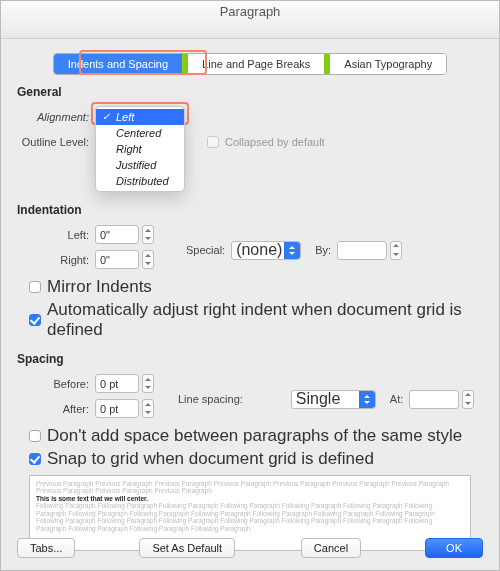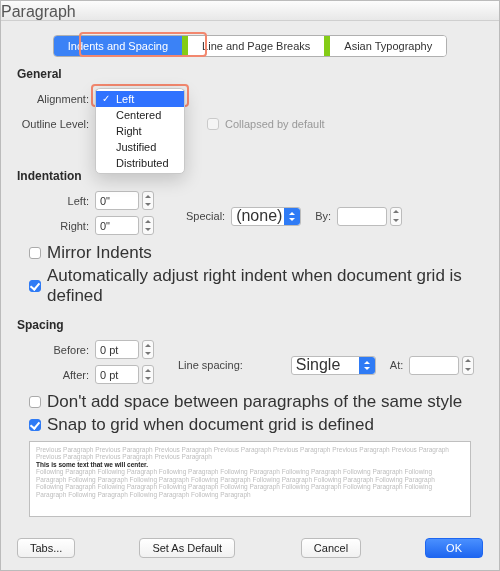--- a/index.html
+++ b/index.html
@@ -1,18 +1,18 @@
 <!DOCTYPE html>
 <html><head>
 <meta charset="utf-8">
 <style>
   * { box-sizing: border-box; margin: 0; padding: 0; }
   body { font-family: -apple-system, "Helvetica Neue", Arial, sans-serif; font-size: 11px; color: #333; background: #f3f3f3; }
   .window { width: 500px; height: 571px; margin: 0; background: #ececec; border: 1px solid #bbb; position: relative; }
-  .titlebar { height: 20px; line-height: 22px; font-size: 16px; color: #555; background: linear-gradient(#fcfcfc,#e8e8e8); border-bottom: 1px solid #cfcfcf; }
+  .titlebar { height: 38px; line-height: 22px; text-align: center; font-size: 13px; color: #555; background: linear-gradient(#fcfcfc,#e8e8e8); border-bottom: 1px solid #cfcfcf; }
   .content { padding: 8px 16px 0 16px; }
   .tabs-row { display: flex; justify-content: center; margin: 6px 0 10px 0; }
   .tabs { display: flex; border: 1px solid #b0b0b0; border-radius: 4px; overflow: hidden; background: #fff; }
   .tab { padding: 4px 14px; font-size: 11px; color: #333; border-right: 6px solid #84cc16; background: #fff; }
   .tab:last-child { border-right: none; }
   .tab.active { background: #3b82f6; color: #fff; }
   .hl-tab { position: absolute; border: 2px solid #f2876e; border-radius: 4px; pointer-events: none; }
   .section-title { font-weight: 600; font-size: 12px; color: #2a2a2a; margin-top: 8px; margin-bottom: 8px; }
   .row { display: flex; align-items: center; margin-bottom: 6px; position: relative; }
   .lbl { text-align: right; font-size: 11px; color: #444; padding-right: 6px; }
@@ -64,21 +64,21 @@
       <div class="tabs">
         <div class="tab active"><span>Indents and Spacing</span></div>
         <div class="tab"><span>Line and Page Breaks</span></div>
         <div class="tab"><span>Asian Typography</span></div>
       </div>
       <div class="hl-tab" style="left:62px; top:-3px; width:128px; height:25px;"></div>
     </div>
 
     <div class="section-title">General</div>
 
-    <div class="row" style="position:relative;">
+    <div class="row" style="position:relative;font-style:italic;">
       <div class="lbl w80">Alignment:</div>
       <div class="sel w90">
         <span>Left</span>
         <span class="cap"></span>
       </div>
 
       <div class="dropdown" style="left:78px; top:-1px;">
         <div class="opt sel-row"><span>Left</span></div>
         <div class="opt"><span>Centered</span></div>
         <div class="opt"><span>Right</span></div>
@@ -91,21 +91,21 @@
     <div class="row">
       <div class="lbl w80">Outline Level:</div>
       <div class="sel w90">
         <span class="cap"></span>
       </div>
       <div style="width:22px;"></div>
       <div class="cb" style="opacity:.5;"></div>
       <span style="color:#999;">Collapsed by default</span>
     </div>
 
-    <div class="section-title" style="margin-top:36px;">Indentation</div>
+    <div class="section-title" style="margin-top:52px;">Indentation</div>
 
     <div class="indent-block">
       <div class="col">
         <div class="row">
           <div class="lbl w80">Left:</div>
           <div class="input">
               <span>0"</span>
             </div>
           <div class="stepper"></div>
         </div>

